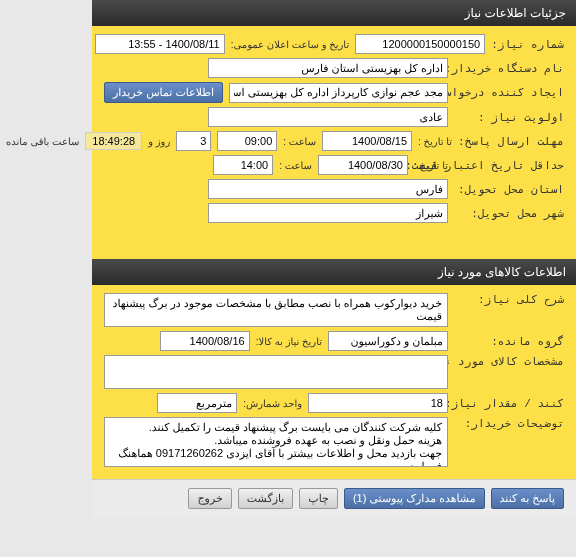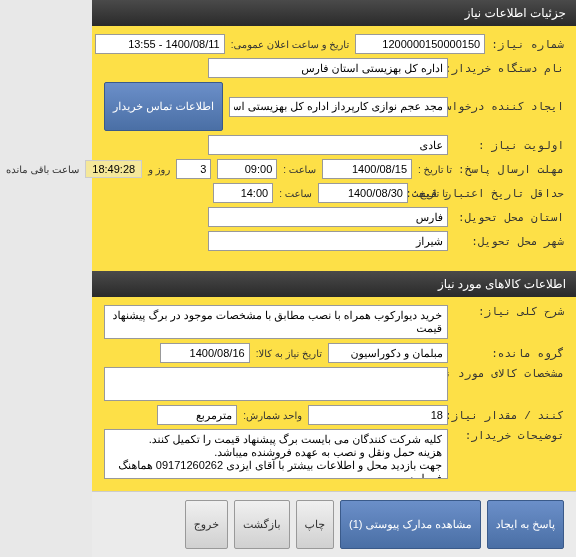--- a/index.html
+++ b/index.html
@@ -7,24 +7,24 @@
     .container { width: 484px; background: #fde047; }
     .header { background: linear-gradient(to bottom, #4a4a4a, #2a2a2a); color: #fff; padding: 6px 10px; font-size: 12px; }
     .content { padding: 8px 12px; }
     .row { display: flex; align-items: center; margin-bottom: 4px; gap: 6px; }
     .label { width: 110px; text-align: right; font-size: 11px; color: #333; white-space: nowrap; font-family: Liberation Mono, monospace; }
     .input { background: #fff; border: 1px solid #999; padding: 2px 4px; font-size: 11px; height: 20px; }
     .input-wide { flex: 1; max-width: 240px; }
     .input-narrow { width: 90px; }
     .input-small { width: 60px; }
     .input-tiny { width: 35px; }
-    .btn { background: linear-gradient(to bottom, #6b8fc9, #4a6fa5); color: #fff; border: 1px solid #3a5a8a; padding: 17px 8px; font-size: 11px; cursor: pointer; border-radius: 2px; }
+    .btn { background: linear-gradient(to bottom, #6b8fc9, #4a6fa5); color: #fff; border: 1px solid #3a5a8a; padding: 3px 8px; font-size: 11px; cursor: pointer; border-radius: 2px; }
     .btn-light { background: linear-gradient(to bottom, #f0f0f0, #d0d0d0); color: #333; border: 1px solid #999; }
     .sub-label { font-size: 10px; color: #333; white-space: nowrap; }
-    .section-header { background: linear-gradient(to bottom, #4a4a4a, #2a2a2a); color: #fff; padding: 6px 10px; font-size: 12px; margin-top: 8px; }
+    .section-header { background: linear-gradient(to bottom, #4a4a4a, #2a2a2a); color: #fff; padding: 6px 10px; font-size: 12px; margin-top: 24px; }
     .textarea { background: #fff; border: 1px solid #999; padding: 3px 5px; font-size: 11px; resize: none; }
     .footer { display: flex; gap: 6px; padding: 8px 12px; justify-content: flex-start; border-top: 1px solid #ccc; background: #ebebeb; }
     .time-highlight { background: #f5e89a; padding: 2px 6px; border: 1px solid #ccc; }
   </style>
 </head>
 <body>
 
 <div class="container">
   <div class="header">
     <span>جزئیات اطلاعات نیاز</span>
@@ -116,19 +116,19 @@
 
     <div class="row" style="align-items:flex-start">
       <span class="label">توضیحات خریدار:</span>
       <textarea class="textarea" style="flex: 1 1 0%; height: 50px;" readonly="">کلیه شرکت کنندگان می بایست برگ پیشنهاد قیمت را تکمیل کنند.
 هزینه حمل ونقل و نصب به عهده فروشنده میباشد.
 جهت بازدید محل و اطلاعات بیشتر با آقای ایزدی 09171260262 هماهنگ فرمایید .</textarea>
     </div>
   </div>
 
   <div class="footer">
-    <button class="btn">پاسخ به ایجاد</button>
+    <button class="btn">پاسخ به کنند</button>
     <button class="btn">مشاهده مدارک پیوستی (1)</button>
     <button class="btn btn-light">چاپ</button>
     <button class="btn btn-light">بازگشت</button>
     <button class="btn btn-light">خروج</button>
   </div>
 </div>
 
 </body></html>

